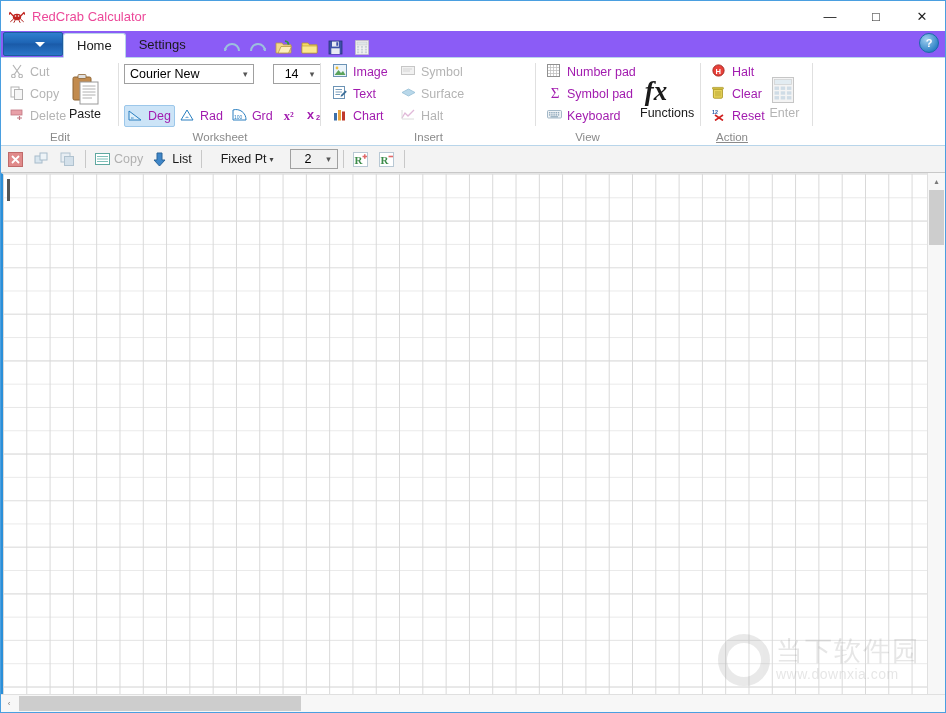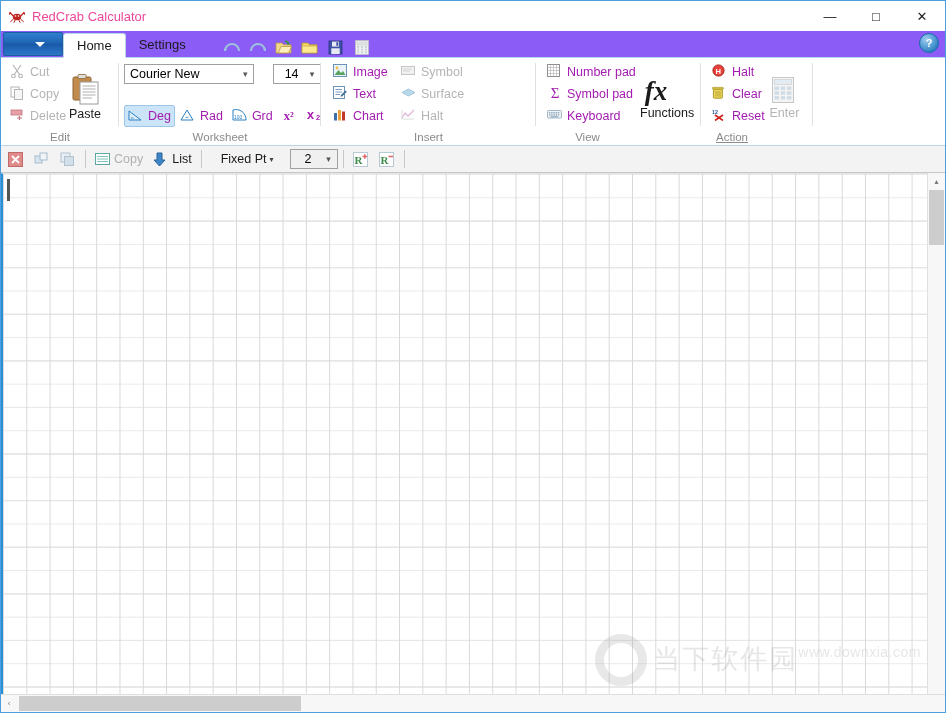--- a/index.html
+++ b/index.html
@@ -128,21 +128,21 @@
   }
   .caret{position:absolute;left:4px;top:5px;width:3px;height:22px;background:#555;}
   .watermark{
     position:absolute;right:6px;bottom:8px;display:flex;align-items:center;
     opacity:.22;pointer-events:none;
   }
   .wm-o{
     width:52px;height:52px;border-radius:50%;border:9px solid #9a9a9a;
     box-sizing:border-box;margin-right:6px;
   }
-  .wm-txt{display:flex;flex-direction:row;line-height:1.1;}
+  .wm-txt{display:flex;flex-direction:column;line-height:1.1;}
   .wm-cn{font-size:27px;color:#8f8f8f;letter-spacing:2px;}
   .wm-url{font-size:14px;color:#8f8f8f;letter-spacing:.5px;}
   
   .vscroll{
     width:17px;flex:0 0 17px;background:#f7f7f7;border-left:1px solid #e0e0e0;
     position:relative;
   }
   .vsb-up,.vsb-dn{height:16px;display:flex;align-items:center;justify-content:center;
     font-size:8px;color:#7a7a7a;}
   .vthumb{position:absolute;left:1px;right:1px;top:17px;height:55px;background:#cdcdcd;}

